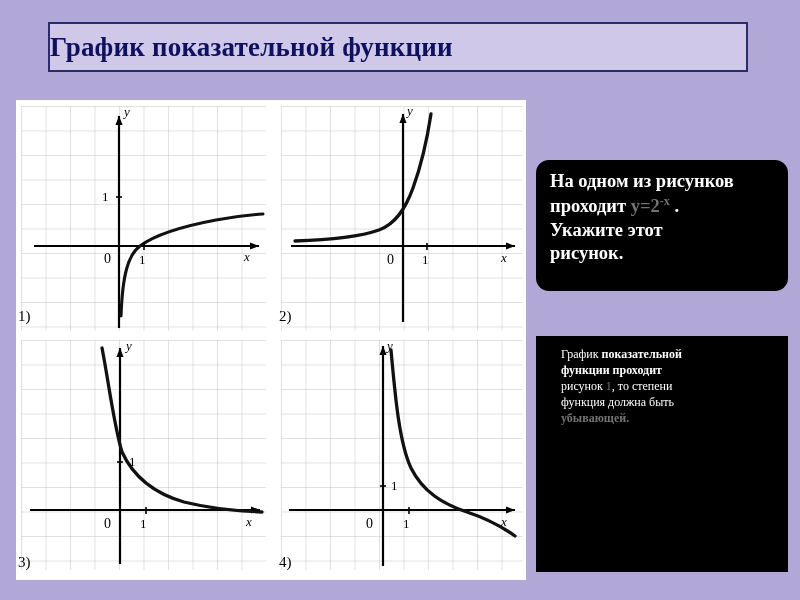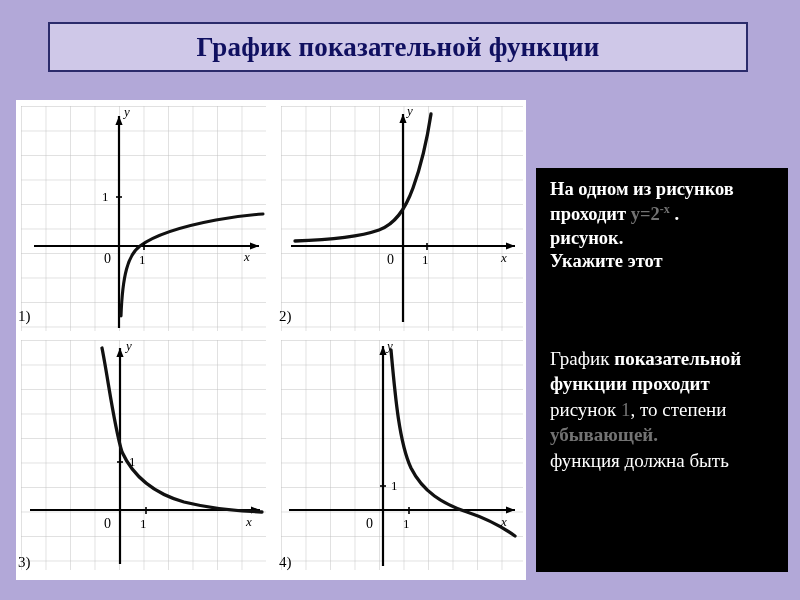--- a/index.html
+++ b/index.html
@@ -20,21 +20,20 @@
     position: absolute;
     left: 48px;
     top: 22px;
     width: 700px;
     height: 50px;
     background: #cfc8e8;
     border: 2px solid #2b2b6b;
     box-sizing: border-box;
     display: flex;
     align-items: center;
-    justify-content: center;
   }
   #title-text {
     font-family: "Liberation Serif", serif;
     font-size: 27px;
     font-weight: bold;
     color: #101060;
     letter-spacing: 0.2px;
     white-space: nowrap;
   }
 
@@ -61,44 +60,46 @@
 
   
   .black-box {
     position: absolute;
     background: #000000;
     box-sizing: border-box;
     padding: 10px 12px 10px 14px;
   }
   #box-top {
     left: 536px;
-    top: 168px;
+    top: 160px;
     width: 252px;
-    height: 172px;
+    height: 131px;
+    border-radius: 13px;
   }
   #box-bottom {
     left: 536px;
     top: 336px;
     width: 252px;
     height: 236px;
   }
   .bt-line {
     color: #ffffff;
     font-family: "Liberation Serif", serif;
     font-size: 18.5px;
     font-weight: bold;
     line-height: 1.28;
     white-space: nowrap;
   }
   .bb-line {
     color: #ffffff;
     font-family: "Liberation Serif", serif;
-    font-size: 19px;
+    font-size: 12px;
     line-height: 1.34;
     white-space: nowrap;
+    margin-left: 11px;
   }
   .red {
     color: #737373;
   }
   .bold {
     font-weight: bold;
   }
   .uline {
     text-decoration: underline;
   }
@@ -225,26 +226,26 @@
     </svg>
     <div class="fig-label" style="left:0px; top:218px;">4)</div>
   </div>
 
 </div>
 
 <div class="black-box" id="box-top">
   <div id="box-top-lines">
       <div class="bt-line"><span>На одном из рисунков</span></div>
       <div class="bt-line"><span>проходит </span><span class="red">y=2</span><sup class="red">-x</sup><span> .</span></div>
+      <div class="bt-line"><span>Укажите этот</span></div>
       <div class="bt-line"><span>рисунок.</span></div>
-      <div class="bt-line"><span>Укажите этот</span></div>
     </div>
 </div>
 
 <div class="black-box" id="box-bottom">
   <div id="box-bottom-lines">
       <div class="bb-line"><span>График </span><span class="bold">показательной</span></div>
       <div class="bb-line"><span class="bold">функции проходит</span></div>
       <div class="bb-line"><span>рисунок </span><span class="red">1</span><span>, то степени</span></div>
+      <div class="bb-line"><span>функция должна быть</span></div>
       <div class="bb-line"><span class="red bold">убывающей.</span></div>
-      <div class="bb-line"><span>функция должна быть</span></div>
     </div>
 </div>
 
 </body></html>

